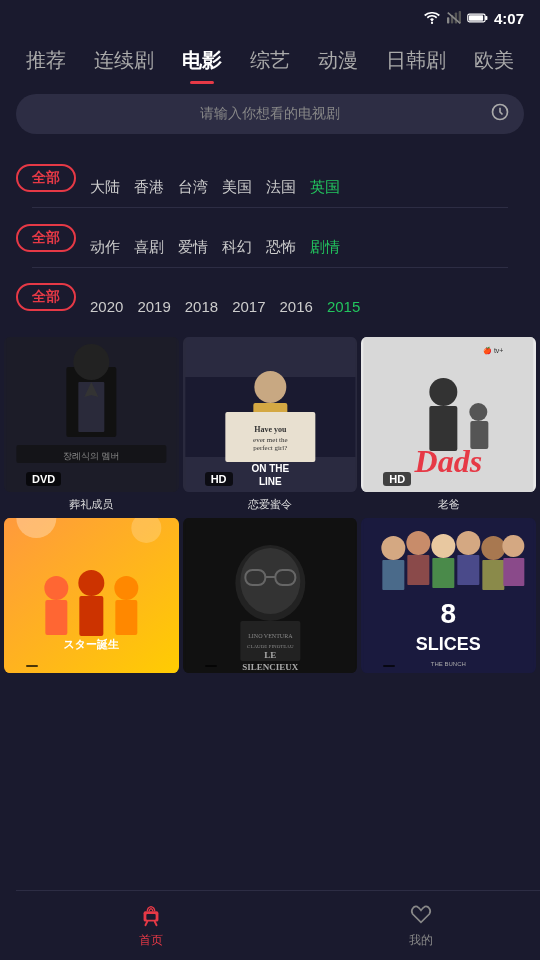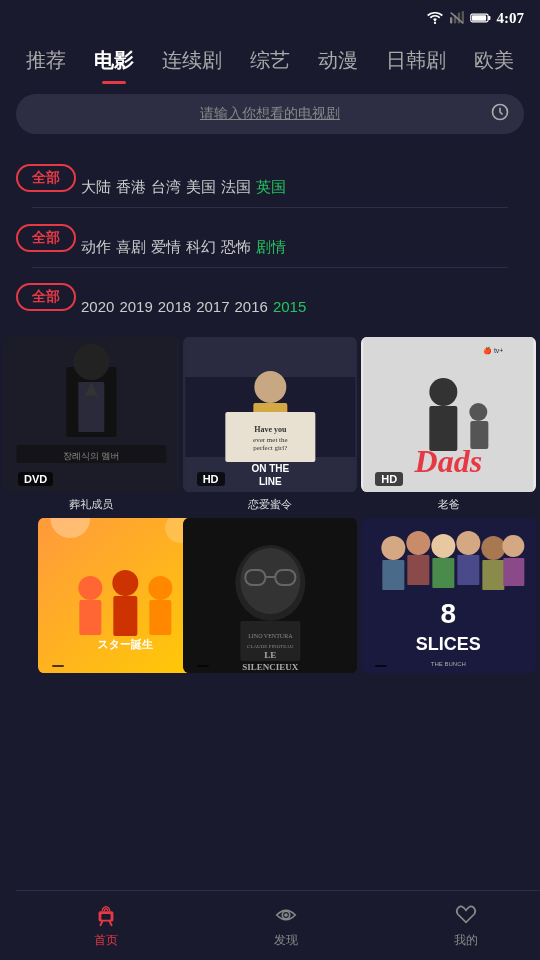--- a/index.html
+++ b/index.html
@@ -26,21 +26,20 @@
     }
     .status-icons {
       display: flex;
       align-items: center;
       gap: 5px;
     }
     .status-time {
       font-size: 15px;
       font-weight: 600;
       color: #fff;
-      font-family: Liberation Serif, serif;
     }
 
     
     .nav-tabs {
       background: #1a1a2e;
       display: flex;
       align-items: center;
       padding: 0 12px;
       height: 48px;
       overflow: hidden;
@@ -84,37 +83,36 @@
       display: flex;
       align-items: center;
       padding: 0 16px;
       position: relative;
     }
     .search-input-fake {
       flex: 1;
       font-size: 14px;
       color: #888;
       text-align: center;
-      text-decoration: underline;
     }
     .search-clock {
       position: absolute;
       right: 14px;
       color: #aaa;
     }
 
     
     .filter-section {
       padding: 4px 16px;
       background: #1a1a2e;
     }
     .filter-row {
       display: flex;
       align-items: center;
-      gap: 5px;
+      gap: 14px;
       padding: 10px 0;
       overflow: hidden;
     }
     .filter-all-btn {
       border: 2px solid #e63946;
       color: #e63946;
       border-radius: 20px;
       padding: 3px 14px;
       font-size: 14px;
       font-weight: 600;
@@ -148,21 +146,21 @@
     .movie-thumb {
       width: 100%;
       height: 155px;
       border-radius: 6px;
       overflow: hidden;
       position: relative;
     }
     .movie-badge {
       position: absolute;
       bottom: 6px;
-      left: 14px;
+      left: 22px;
       background: rgba(0,0,0,0.7);
       color: #fff;
       font-size: 11px;
       padding: 1px 6px;
       border-radius: 3px;
       font-weight: 600;
     }
     .movie-title {
       text-align: center;
       font-size: 11px;
@@ -219,21 +217,20 @@
       text-align: right;
     }
     .poster-love {
       background: #2a2a3e;
     }
     .poster-dads {
       background: #e8e8e8;
     }
     .poster-star {
       background: linear-gradient(135deg, #ff9a3c 0%, #ffcc02 100%);
-      margin-left: 34px;
     }
     .poster-silent {
       background: #111;
     }
     .poster-8slices {
       background: #1a1a3e;
     }
   </style>
 </head>
 <body>
@@ -260,22 +257,22 @@
       <rect x="1" y="3" width="22" height="10" rx="2" stroke="white" stroke-width="1.5" fill="none"></rect>
       <rect x="2.5" y="4.5" width="18" height="7" rx="1" fill="white"></rect>
       <rect x="23" y="5.5" width="3" height="5" rx="1" fill="white"></rect>
     </svg>
     <span class="status-time">4:07</span>
   </div>
 </div>
 
 <div class="nav-tabs">
   <div class="nav-tab">推荐</div>
+  <div class="nav-tab">连续剧</div>
   <div class="nav-tab active">电影</div>
-  <div class="nav-tab">连续剧</div>
   <div class="nav-tab">综艺</div>
   <div class="nav-tab">动漫</div>
   <div class="nav-tab">日韩剧</div>
   <div class="nav-tab">欧美</div>
 </div>
 
 <div class="search-bar">
   <div class="search-inner">
     <div class="search-input-fake">请输入你想看的电视剧</div>
     <div class="search-clock">
@@ -481,34 +478,23 @@
         <path d="M10 10 Q10 6 14 5 Q18 6 18 10" stroke="#e63946" stroke-width="1.5" fill="none"></path>
         <path d="M12 10 Q12 8 14 7 Q16 8 16 10" stroke="#e63946" stroke-width="1.5" fill="none"></path>
 
         <line x1="10" y1="21" x2="8" y2="25" stroke="#e63946" stroke-width="2" stroke-linecap="round"></line>
         <line x1="18" y1="21" x2="20" y2="25" stroke="#e63946" stroke-width="2" stroke-linecap="round"></line>
       </svg>
     </div>
     <span class="bottom-nav-label">首页</span>
   </div>
 
+
   <div class="bottom-nav-item">
     <div class="bottom-nav-icon">
       <svg width="26" height="26" viewBox="0 0 28 28" fill="none">
 
-        <path d="M4 14 Q14 4 24 14 Q14 24 4 14 Z" stroke="#888" stroke-width="1.8" fill="none"></path>
-        <circle cx="14" cy="14" r="4" stroke="#888" stroke-width="1.8" fill="none"></circle>
-        <circle cx="14" cy="14" r="2" fill="#888"></circle>
-      </svg>
-    </div>
-    <span class="bottom-nav-label">发现</span>
-  </div>
-
-  <div class="bottom-nav-item">
-    <div class="bottom-nav-icon">
-      <svg width="26" height="26" viewBox="0 0 28 28" fill="none">
-
         <path d="M14 22 L5 13 Q3 10 5 7 Q7 4 10 5 Q12 6 14 9 Q16 6 18 5 Q21 4 23 7 Q25 10 23 13 Z" stroke="#888" stroke-width="1.8" fill="none"></path>
       </svg>
     </div>
     <span class="bottom-nav-label">我的</span>
   </div>
 </div>
 
 </body></html>

